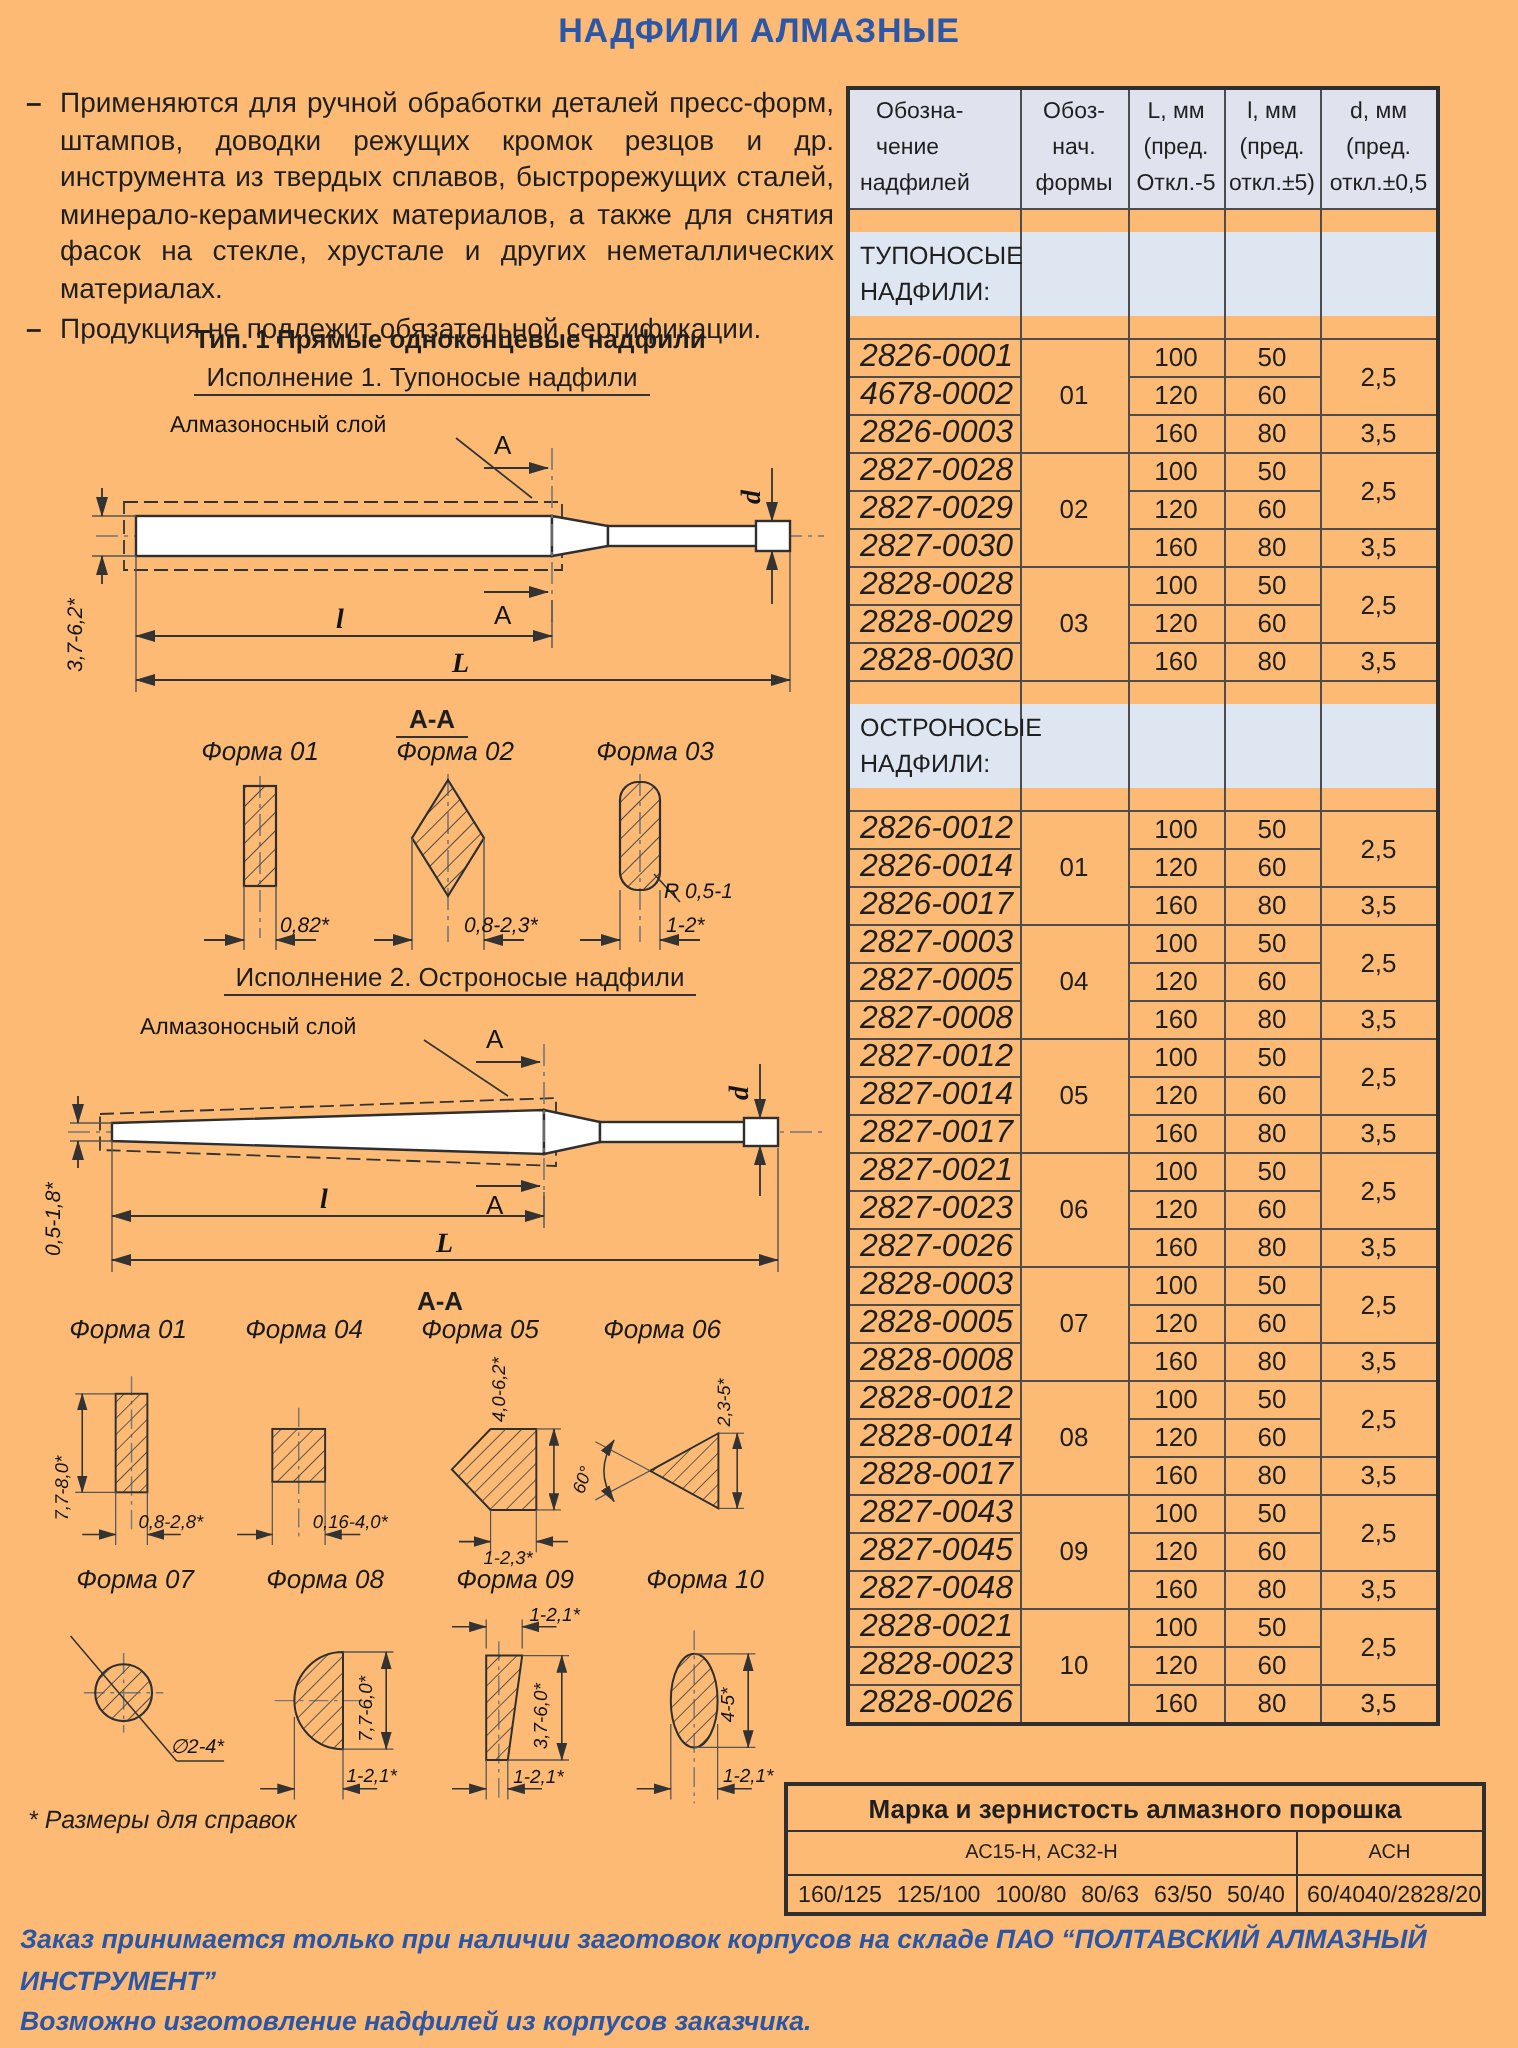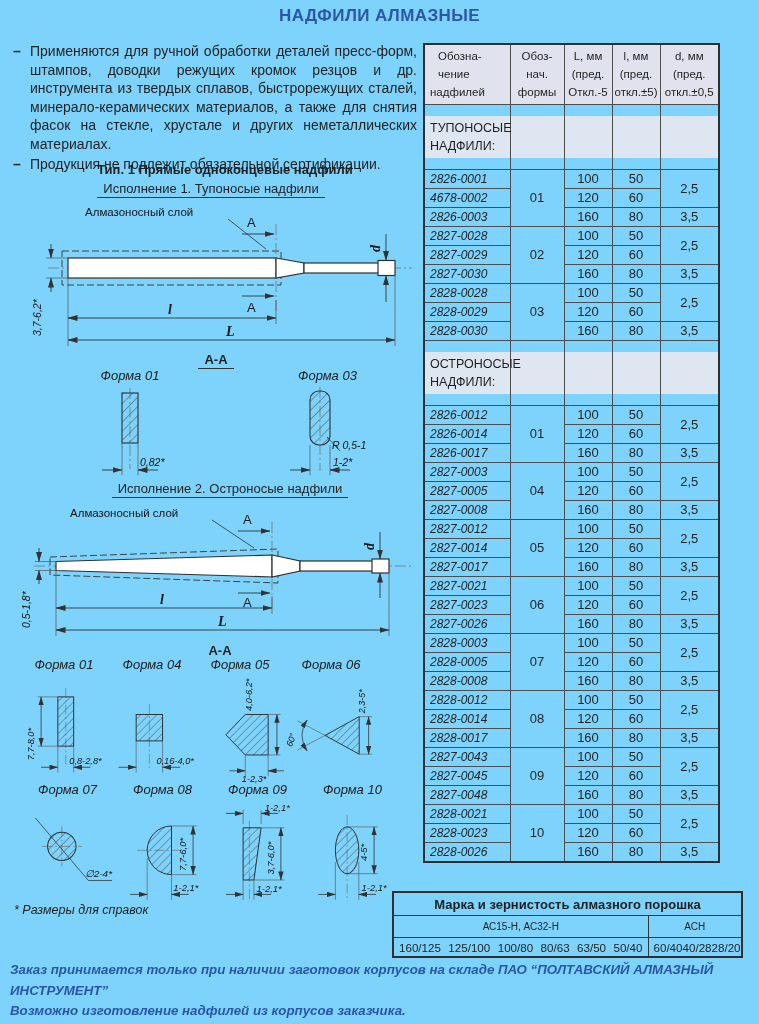--- a/index.html
+++ b/index.html
@@ -1,16 +1,16 @@
 <!DOCTYPE html>
 <html><head>
 <meta charset="utf-8">
 <style>
   html,body{margin:0;padding:0;background:#fff;}
-  .page{position:relative;width:759px;height:1024px;background:#7dd3fc;overflow:hidden;
+  .page{position:relative;width:759px;height:1024px;background:#fdba74;overflow:hidden;
         font-family:"Liberation Sans",sans-serif;color:#1f1f1f;}
   
   .title{position:absolute;left:0;top:6px;width:100%;text-align:center;
          font-size:17px;font-weight:bold;color:#2a57a7;letter-spacing:.4px;}
   
   .intro{position:absolute;left:13px;top:42px;width:404px;font-size:14px;line-height:18.6px;}
   .bullet{display:flex;margin-bottom:1px;}
   .bullet .dash{width:17px;flex:0 0 17px;font-weight:bold;}
   .bullet .btxt{flex:1;text-align:justify;}
   
@@ -39,21 +39,21 @@
         border:2px solid #2f2f2f;table-layout:fixed;}
   .main th,.main td{border:1px solid #4d4d4d;padding:0;vertical-align:middle;}
   .main thead th{background:#e0e3ee;font-weight:normal;font-size:11.5px;line-height:1.55;
                  text-align:center;padding:3px 1px;}
   .main thead th.h1{text-align:left;padding-left:5px;}
   .main thead th.h1 div.ind{padding-left:8px;}
   .spacer td{border-top:none;border-bottom:none;height:11px;}
   .section td{border-top:none;border-bottom:none;background:#dee6f2;height:42px;}
   .section td.sec-label{font-size:12.5px;text-align:left;padding-left:5px;line-height:1.5;}
   .data td{height:18px;font-size:13px;text-align:center;line-height:18px;}
-  .data td.des{font-style:italic;font-size:12px;text-align:left;padding-left:5px;}
+  .data td.des{font-style:italic;font-size:16px;text-align:left;padding-left:5px;}
   
   .powder{position:absolute;left:392px;top:891px;width:349px;border-collapse:collapse;
           border:2px solid #2f2f2f;table-layout:fixed;}
   .powder td{border:1px solid #333;text-align:center;margin-left:40px;}
   .powder .p-title{font-weight:bold;font-size:13px;height:20px;}
   .powder .p-mark{font-size:10px;height:19px;}
   .powder .p-grits{font-size:11.6px;height:18px;padding:0 5px;}
   .powder .grits-flex{display:flex;justify-content:space-between;}
   
   .footnote{position:absolute;left:14px;top:903px;font-style:italic;font-size:12.5px;}
@@ -130,20 +130,32 @@
     <div class="fblock">
       <div class="flabel">Форма 01</div>
       <svg width="90" height="100" viewBox="0 0 90 100">
         <line class="cl" x1="45" y1="3" x2="45" y2="84"></line>
         <rect class="hat" x="37" y="8" width="16" height="50"></rect>
         <line class="ext" x1="37" y1="58" x2="37" y2="90"></line>
           <line class="ext" x1="53" y1="58" x2="53" y2="90"></line>
         <line class="dim" x1="17" y1="85" x2="37" y2="85" marker-end="url(#ar)"></line>
         <line class="dim" x1="73" y1="85" x2="53" y2="85" marker-end="url(#ar)"></line>
         <text class="dt" x="55" y="81">0,82*</text>
+      </svg>
+    </div>
+    <div class="fblock">
+      <div class="flabel">Форма 02</div>
+      <svg width="95" height="100" viewBox="0 0 95 100">
+        <line class="cl" x1="44" y1="2" x2="44" y2="86"></line>
+        <polygon class="hat" points="44,5 62,34 44,63 26,34"></polygon>
+        <line class="ext" x1="26" y1="34" x2="26" y2="90"></line>
+          <line class="ext" x1="62" y1="34" x2="62" y2="90"></line>
+        <line class="dim" x1="7" y1="85" x2="26" y2="85" marker-end="url(#ar)"></line>
+        <line class="dim" x1="82" y1="85" x2="62" y2="85" marker-end="url(#ar)"></line>
+        <text class="dt" x="52" y="81">0,8-2,3*</text>
       </svg>
     </div>
     <div class="fblock">
       <div class="flabel">Форма 03</div>
       <svg width="95" height="100" viewBox="0 0 95 100">
         <line class="cl" x1="40" y1="2" x2="40" y2="86"></line>
         <rect class="hat" x="30" y="6" width="20" height="54" rx="9"></rect>
         <line class="ldr" x1="47" y1="52" x2="60" y2="66"></line>
         <text class="dt" x="52" y="64">R 0,5-1</text>
         <line class="ext" x1="30" y1="60" x2="30" y2="90"></line>

